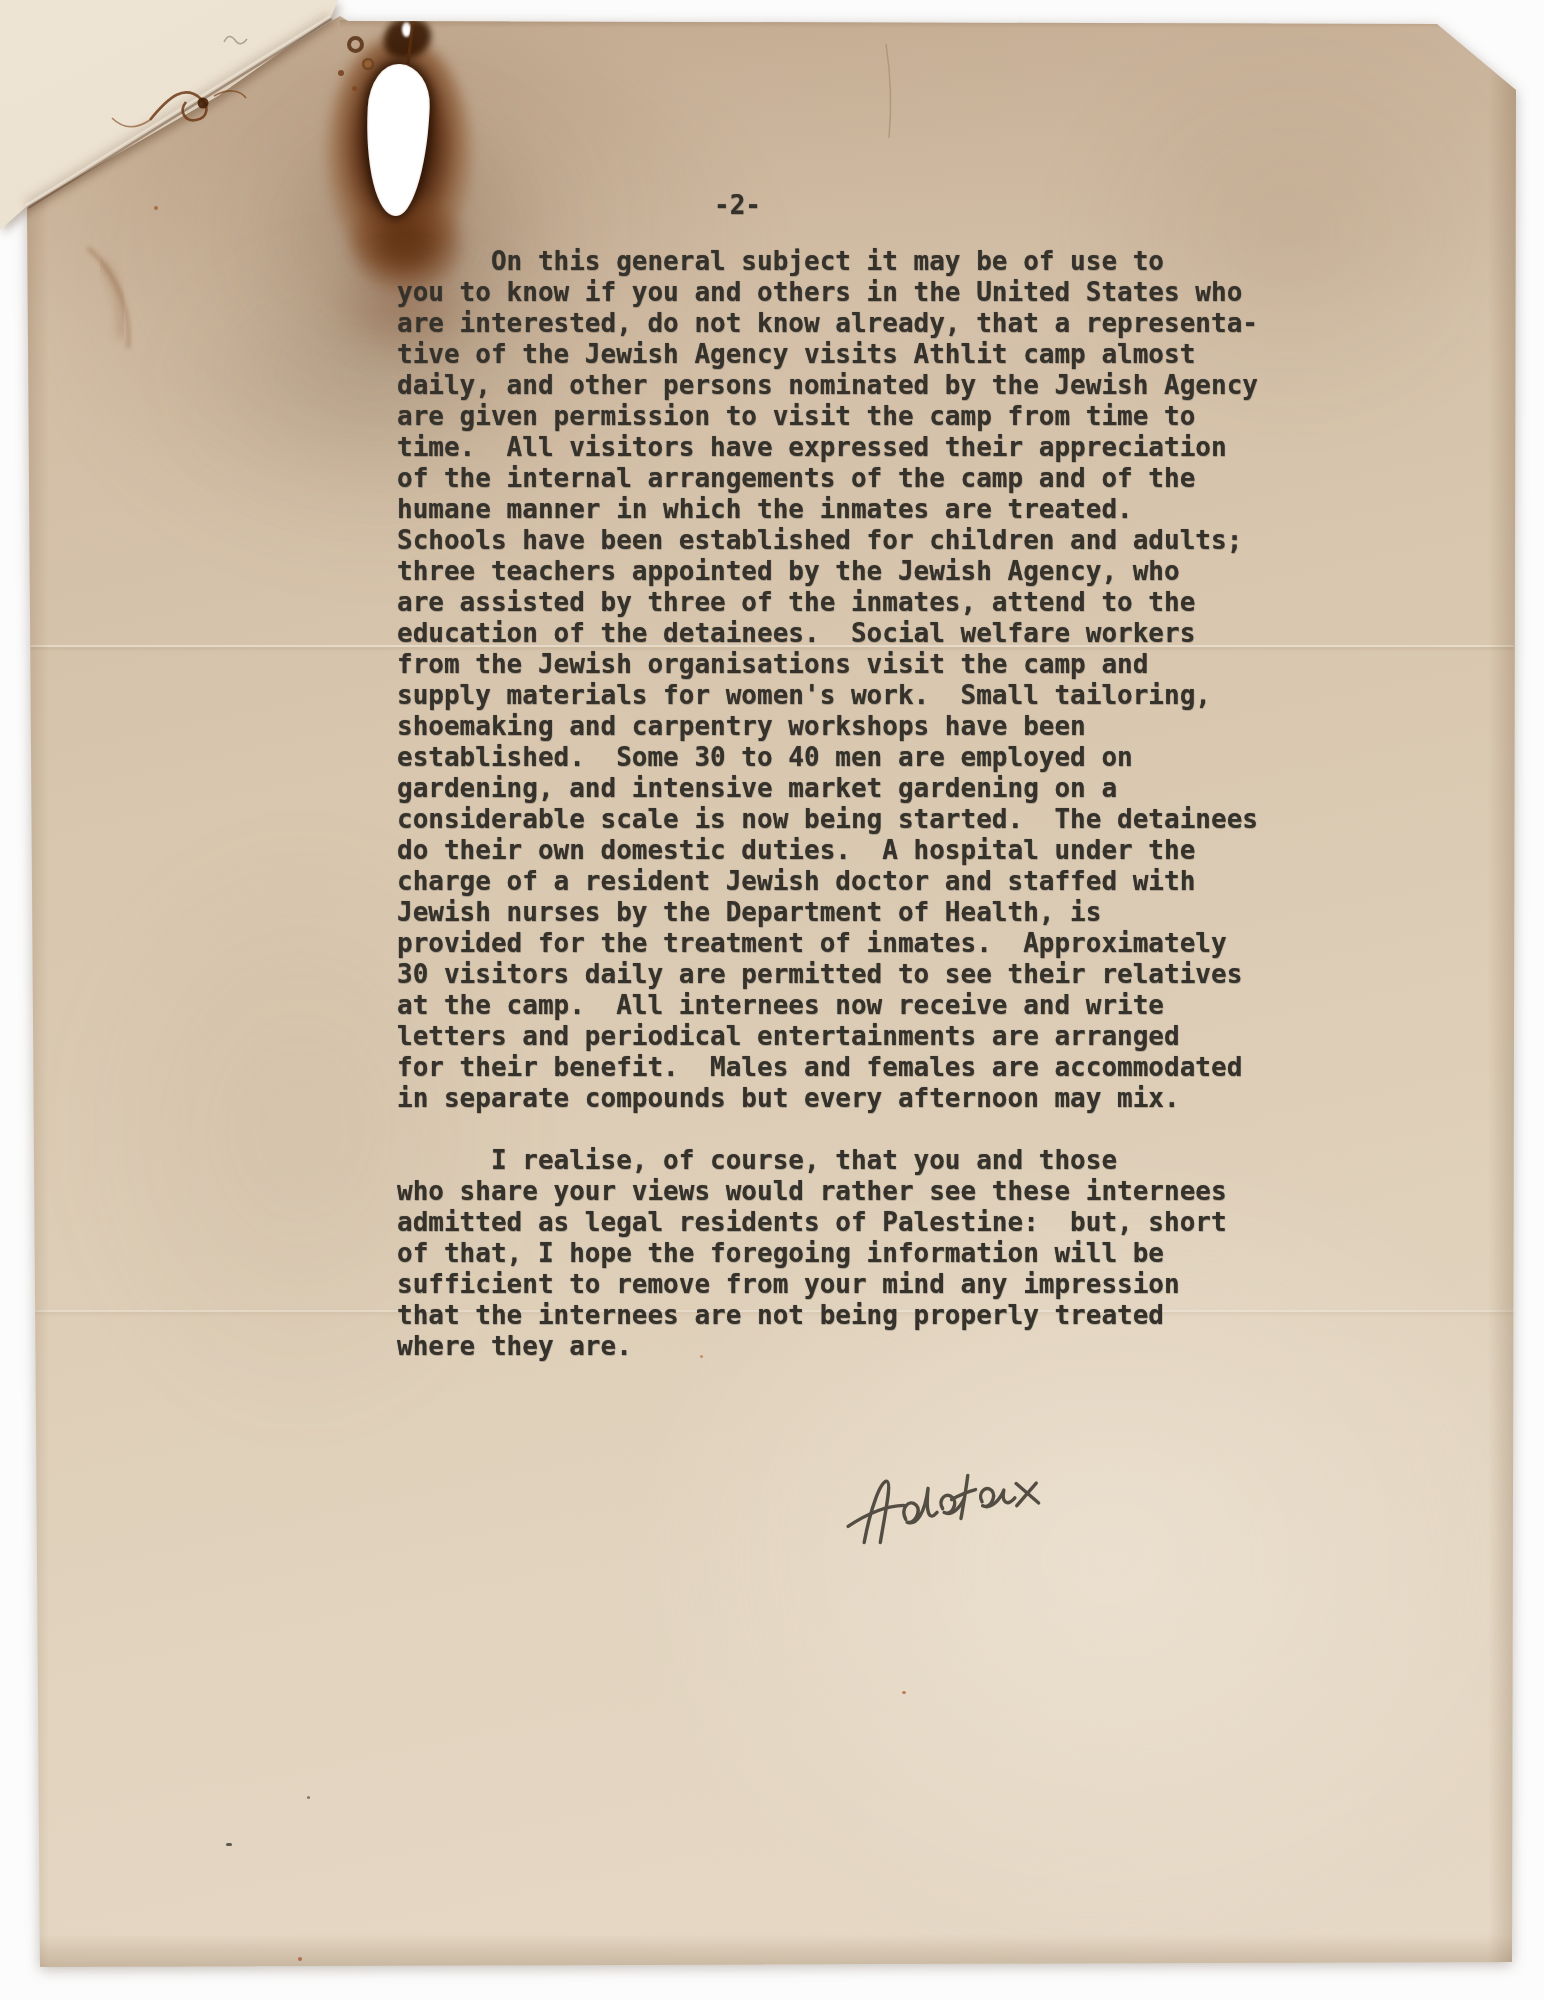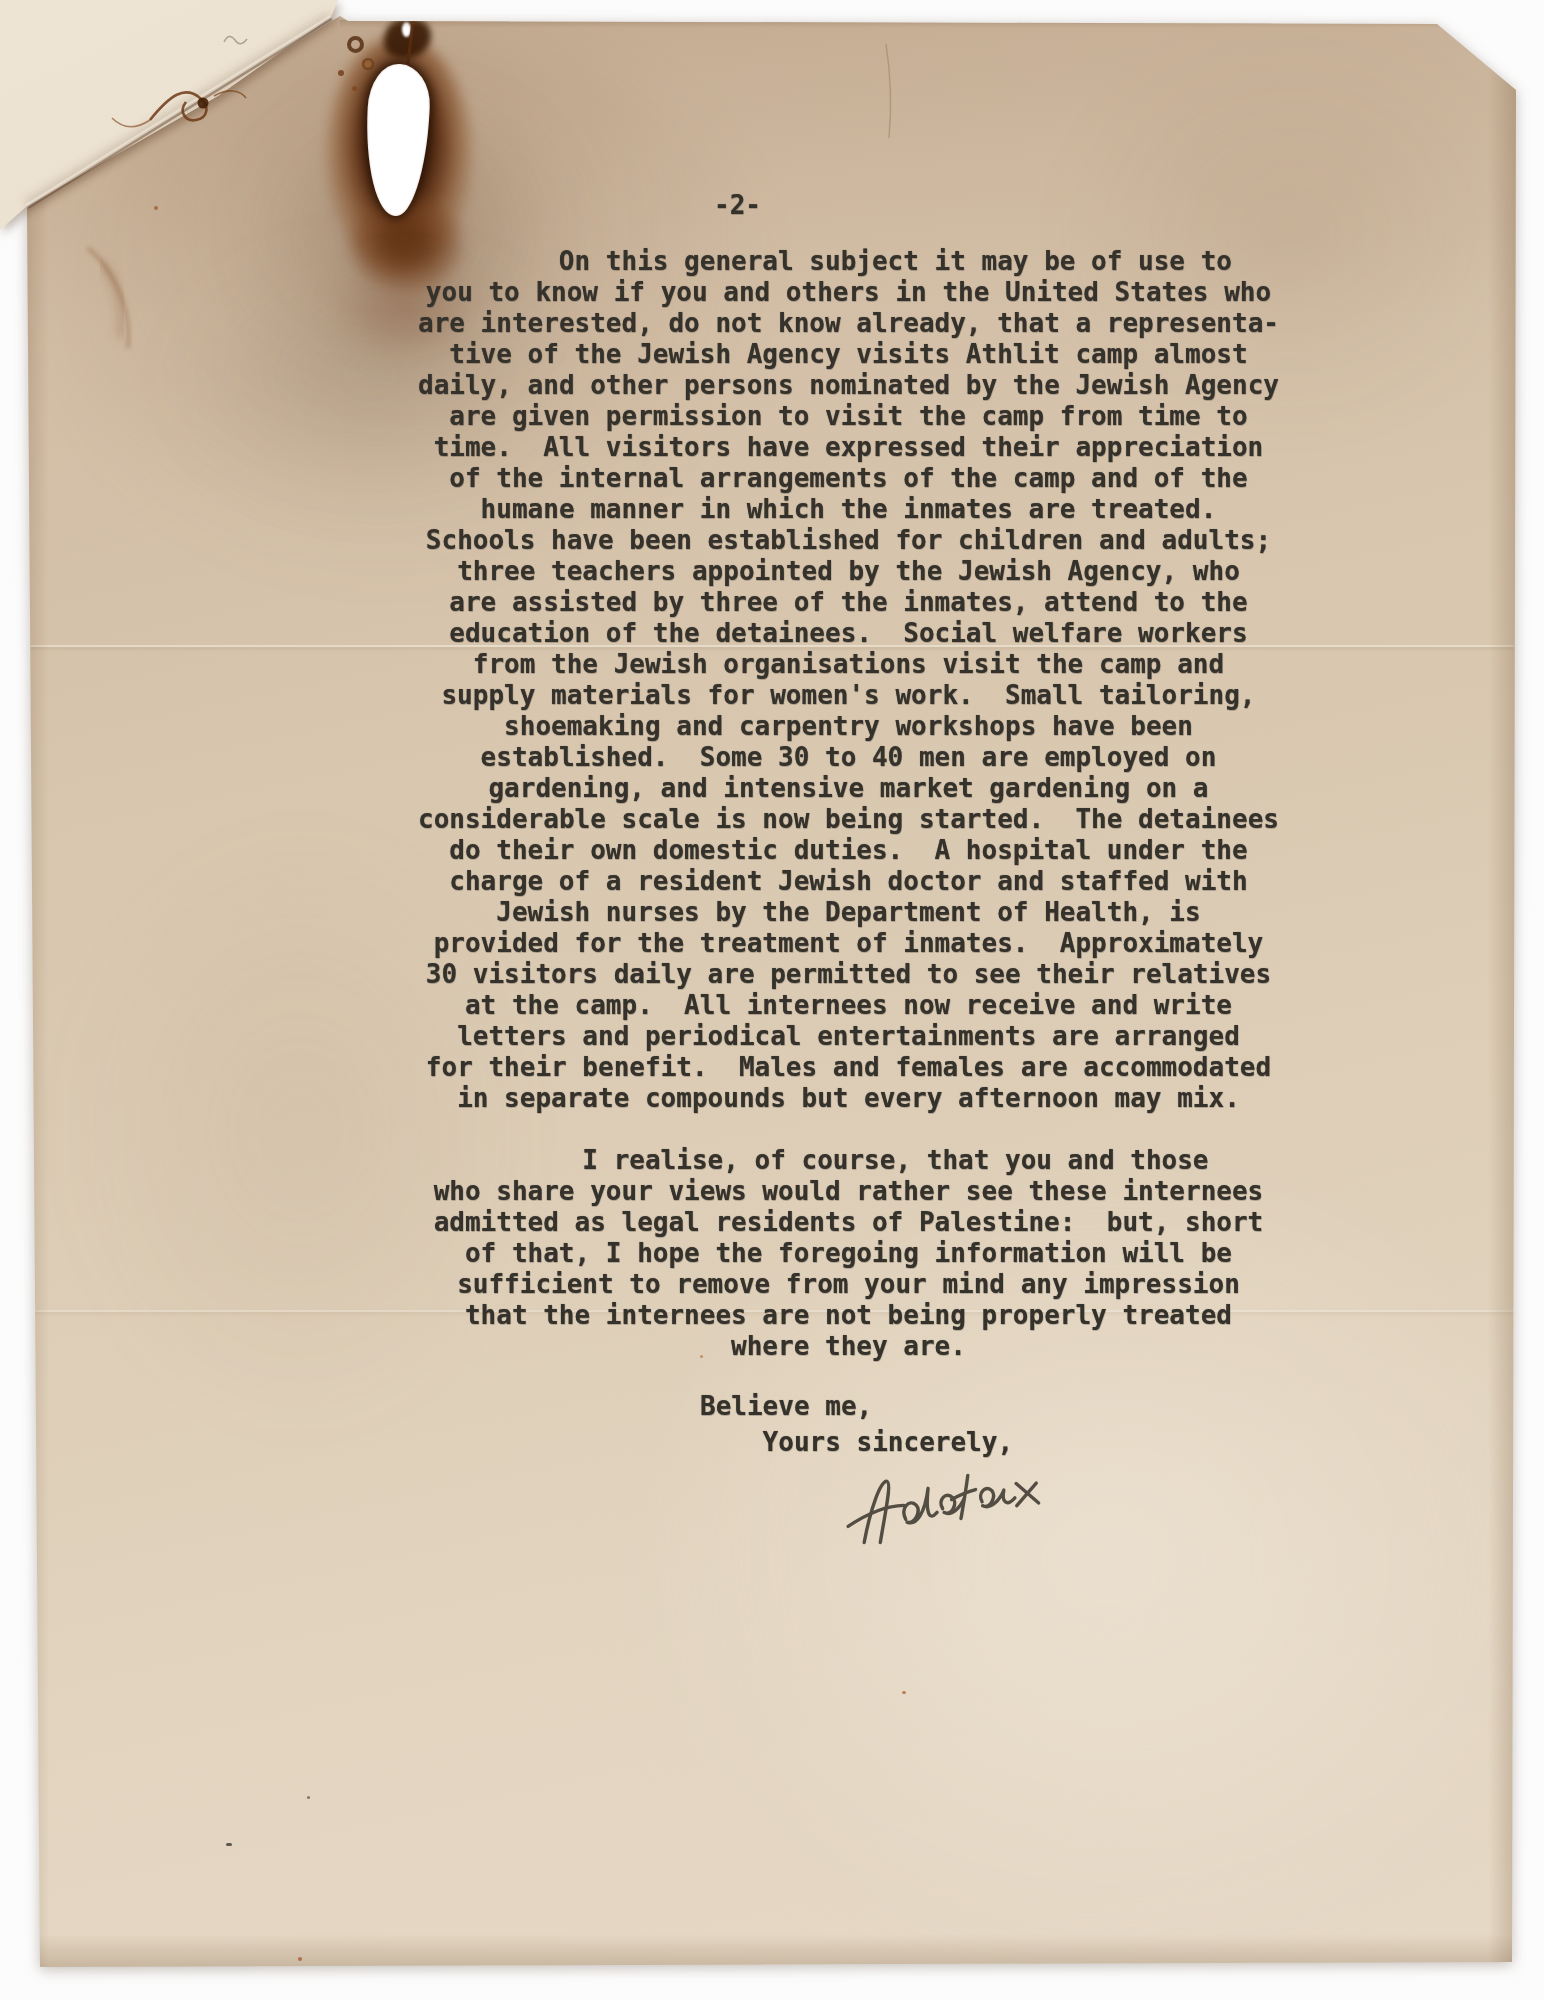--- a/index.html
+++ b/index.html
@@ -83,21 +83,21 @@
   .sp4{left:902px;top:1691px;width:4px;height:3px;background:#a4562a;opacity:.7;}
   .sp5{left:298px;top:1957px;width:4px;height:4px;background:#a4562a;opacity:.75;}
   .sp6{left:226px;top:1843px;width:6px;height:3px;background:#3f3a33;opacity:.8;border-radius:2px;}
   .sp7{left:307px;top:1796px;width:3px;height:3px;background:#55504a;opacity:.7;}
 
   
   pre{margin:0;font-family:"DejaVu Sans Mono","Liberation Mono",monospace;
     font-weight:bold;color:var(--ink);
     text-shadow:0 0 1px rgba(53,50,44,.55),.5px .5px 0 rgba(53,50,44,.22);}
   .page-number{position:absolute;left:714px;top:190px;font-size:26px;line-height:31px;}
-  .body-text{position:absolute;left:418px;top:246px;font-size:26px;line-height:31px;white-space:pre;text-align:center;}
+  .body-text{position:absolute;left:397px;top:246px;font-size:26px;line-height:31px;white-space:pre;}
   .closing-text{position:absolute;left:700px;top:1388px;font-size:26px;line-height:36px;white-space:pre;}
 
   
   .sig-wrap{position:absolute;left:838px;top:1448px;width:220px;height:110px;}
   .sr{position:absolute;width:1px;height:1px;overflow:hidden;clip-path:inset(50%);white-space:nowrap;}
 
   
   .flap-shadow{position:absolute;inset:0;filter:drop-shadow(3px 4px 5px rgba(80,50,25,.35));}
   .flap{position:absolute;inset:0;
     clip-path:polygon(0 0,338px 0,331px 17px,218px 96px,27px 206px,0 230px);
@@ -181,22 +181,20 @@
 for their benefit.  Males and females are accommodated
 in separate compounds but every afternoon may mix.
 
       I realise, of course, that you and those
 who share your views would rather see these internees
 admitted as legal residents of Palestine:  but, short
 of that, I hope the foregoing information will be
 sufficient to remove from your mind any impression
 that the internees are not being properly treated
 where they are.</pre>
-      <pre class="closing-text">Believe me,
-    Yours sincerely,</pre>
 
       <div class="sig-wrap">
         <svg width="220" height="110" viewBox="0 0 220 110">
           <g transform="rotate(-7 110 55)" fill="none" stroke="#3f3a31" stroke-width="3.4" stroke-linecap="round" stroke-linejoin="round" opacity=".88">
             <path d="M22,84 C32,52 46,24 52,26 C57,28 46,58 38,86"></path>
             <path d="M8,66 C28,56 48,50 66,52"></path>
             <path d="M66,66 C62,54 72,46 78,53 C83,60 74,72 67,69 C76,74 86,62 92,38 C87,60 88,72 98,63"></path>
             <path d="M104,60 C100,50 110,43 115,50 C120,57 112,68 105,64 C113,69 122,60 127,52"></path>
             <path d="M133,30 C129,46 124,62 121,72"></path>
             <path d="M114,52 C123,48 132,46 139,45"></path>

